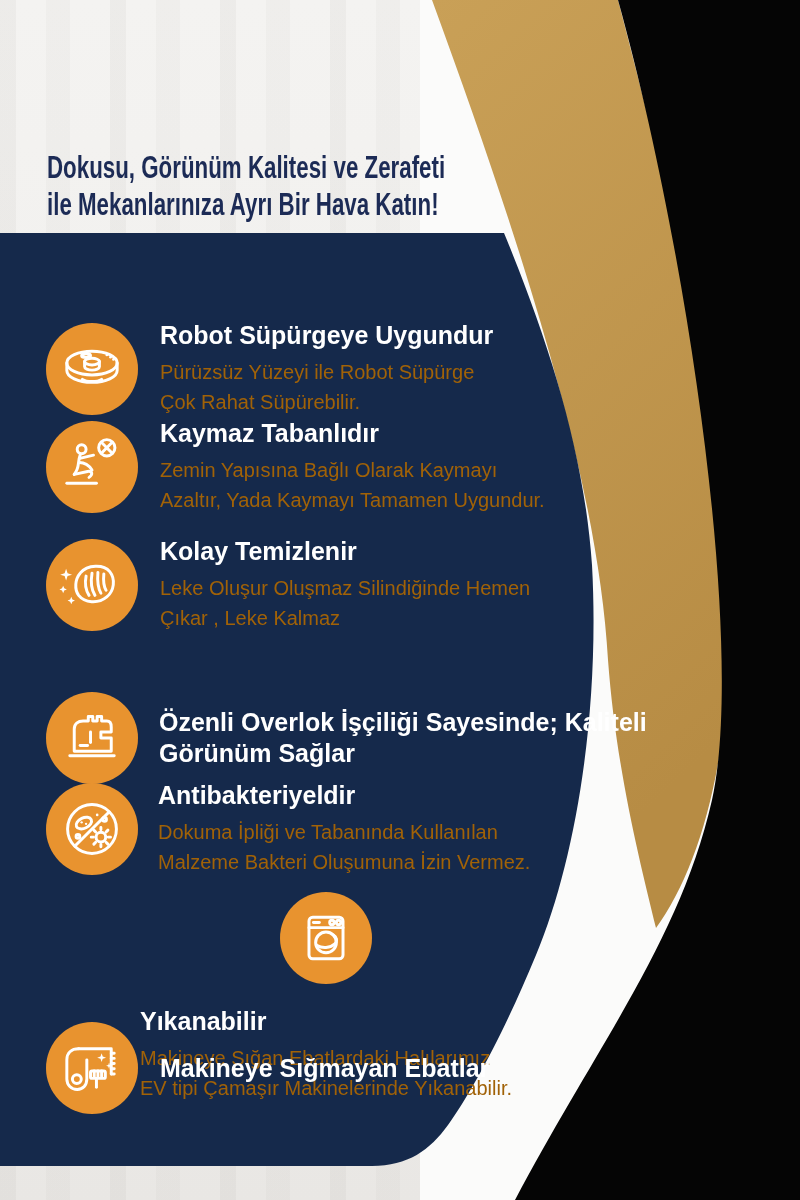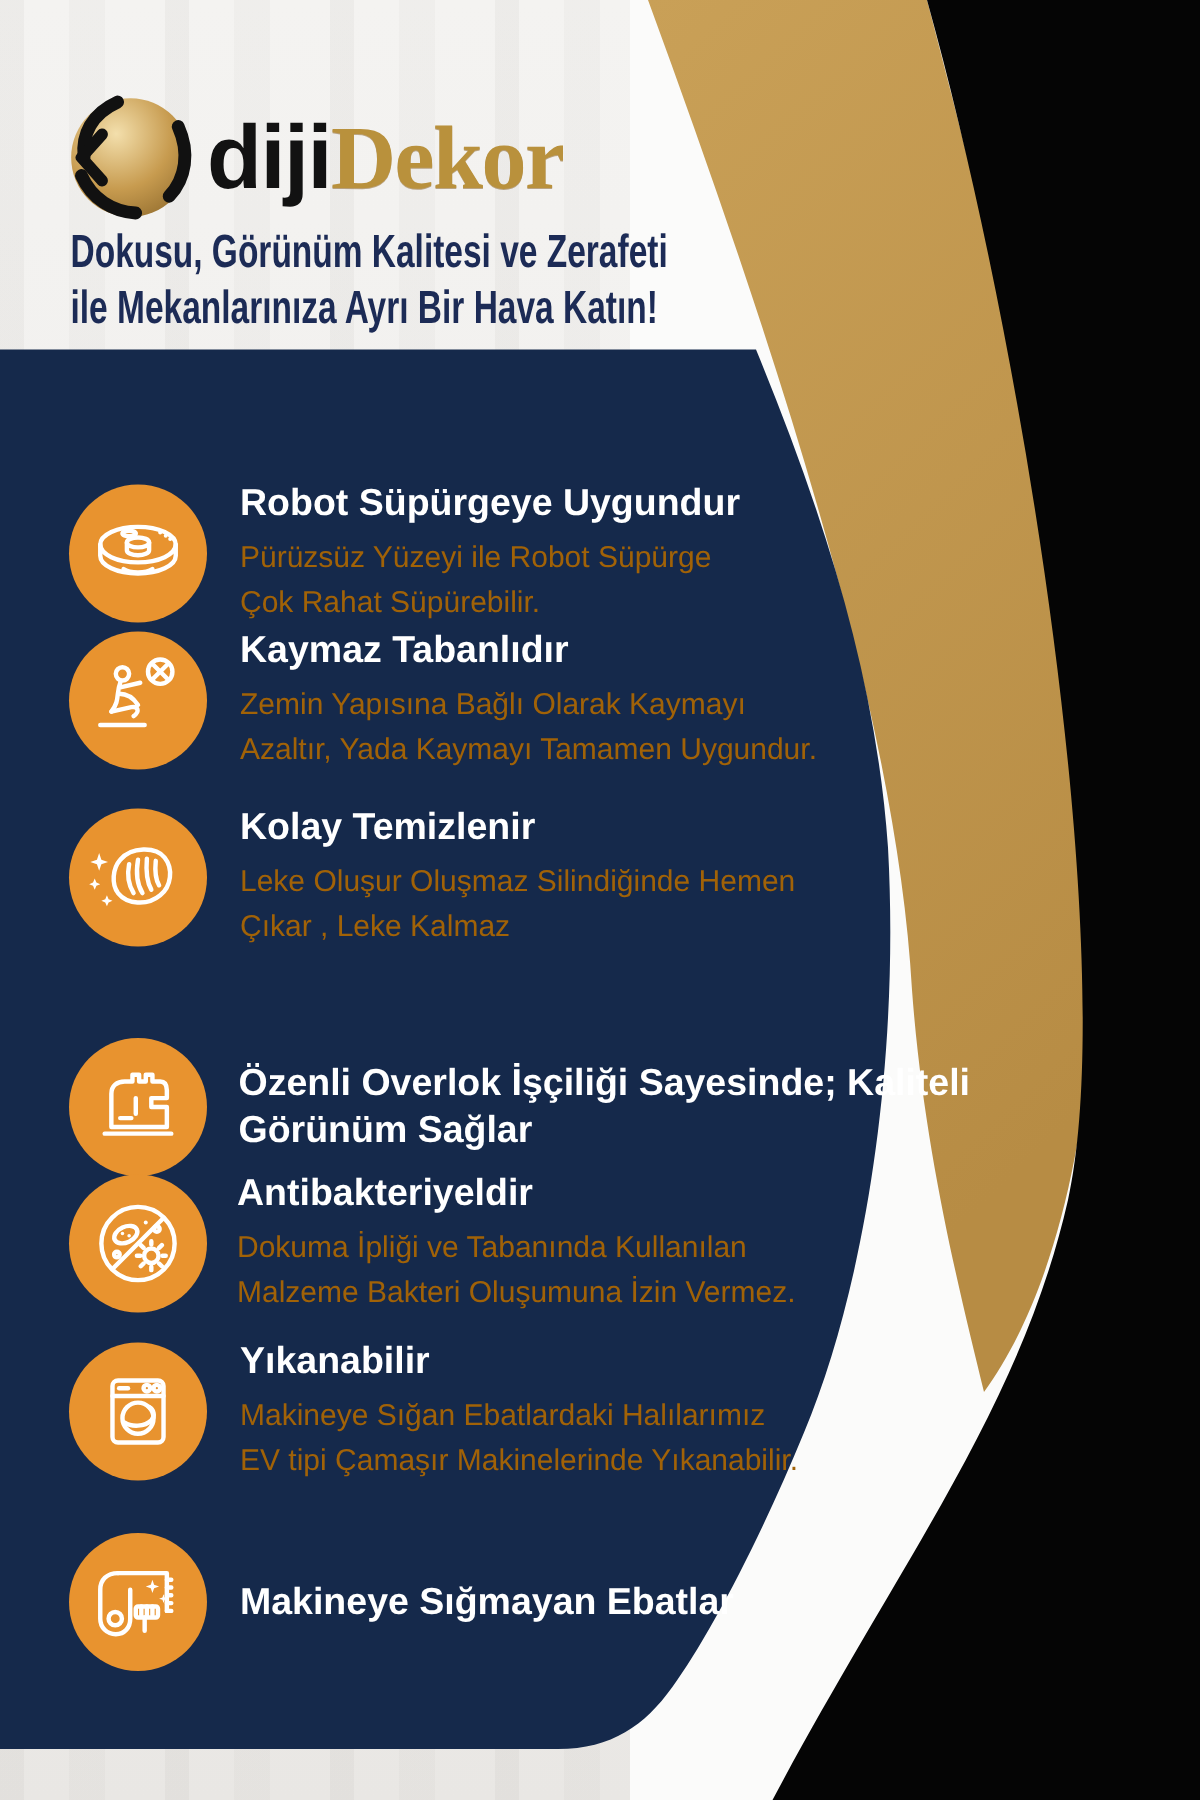--- a/index.html
+++ b/index.html
@@ -64,37 +64,20 @@
     </defs>
     <rect x="420" y="0" width="380" height="1200" fill="#FBFBFA"></rect>
     <path d="M432,0 L618,0 C678,230 726,430 730,595 C733,755 700,868 656,928
              C640,862 616,768 608,660 C598,480 520,240 432,0 Z" fill="url(#goldG)"></path>
     <path d="M618,0 L800,0 L800,1200 L515,1200 C600,1040 680,940 712,800
              C745,650 690,260 618,0 Z" fill="#050505"></path>
     <path d="M0,233 L504,233 C548,340 584,450 592,565 C600,710 576,860 536,955
              C506,1028 472,1092 448,1125 C430,1150 408,1166 372,1166 L0,1166 Z" fill="#15294B"></path>
   </svg>
 
-  <div class="logo">
-    <svg class="logo-sphere" viewBox="0 0 100 100">
-      <defs>
-        <radialGradient id="sphereG" cx="0.38" cy="0.3" r="0.85">
-          <stop offset="0" stop-color="#F3DFAC"></stop>
-          <stop offset="0.55" stop-color="#C79B4F"></stop>
-          <stop offset="1" stop-color="#8F6A2C"></stop>
-        </radialGradient>
-      </defs>
-      <circle cx="50" cy="50" r="46" fill="url(#sphereG)"></circle>
-      <path d="M40,7 C20,16 12,32 14,50" stroke="#111" stroke-width="10" fill="none" stroke-linecap="round"></path>
-      <path d="M12,64 C20,82 36,92 54,93" stroke="#111" stroke-width="10" fill="none" stroke-linecap="round"></path>
-      <path d="M87,26 C96,46 93,66 80,80" stroke="#111" stroke-width="10" fill="none" stroke-linecap="round"></path>
-      <path d="M28,32 L12,50 L28,68" stroke="#111" stroke-width="9" fill="none" stroke-linecap="round" stroke-linejoin="round"></path>
-    </svg>
-    <div class="logo-word"><span class="logo-diji">diji</span><span class="logo-dekor">Dekor</span></div>
-  </div>
 
   <div class="headline">Dokusu, Görünüm Kalitesi ve Zerafeti
 ile Mekanlarınıza Ayrı Bir Hava Katın!</div>
 
   <div class="feature" style="top:292px;margin-top:28px;">
     <div class="badge">
       <svg viewBox="0 0 100 100">
         <ellipse class="ic" cx="50" cy="42" rx="34" ry="16"></ellipse>
         <path class="ic" d="M16,42 v10 a34,16 0 0 0 68,0 v-10"></path>
         <ellipse class="ic" cx="50" cy="40" rx="10" ry="4.5"></ellipse>
@@ -183,21 +166,21 @@
         <circle class="icf" cx="57" cy="31" r="1.8"></circle>
       </svg>
     </div>
     <div class="ftext">
       <div class="f-title">Antibakteriyeldir</div>
       <div class="f-body">Dokuma İpliği ve Tabanında Kullanılan
 Malzeme Bakteri Oluşumuna  İzin Vermez.</div>
     </div>
   </div>
 
-  <div class="feature" style="top:892px;">
+  <div class="feature" style="top:892px;flex-direction:column;">
     <div class="badge">
       <svg viewBox="0 0 100 100">
         <rect class="ic" x="27" y="22" width="46" height="56" rx="5"></rect>
         <path class="ic" d="M27,36 H73"></path>
         <path class="ic" d="M33,29 h8"></path>
         <circle class="ic" cx="58" cy="29" r="3"></circle>
           <circle class="ic" cx="67" cy="29" r="3"></circle>
         <circle class="ic" cx="50" cy="56" r="14"></circle>
         <path class="ic" d="M38,60 C44,64 56,64 62,58 C66,54 64,48 60,46"></path>
       </svg>

